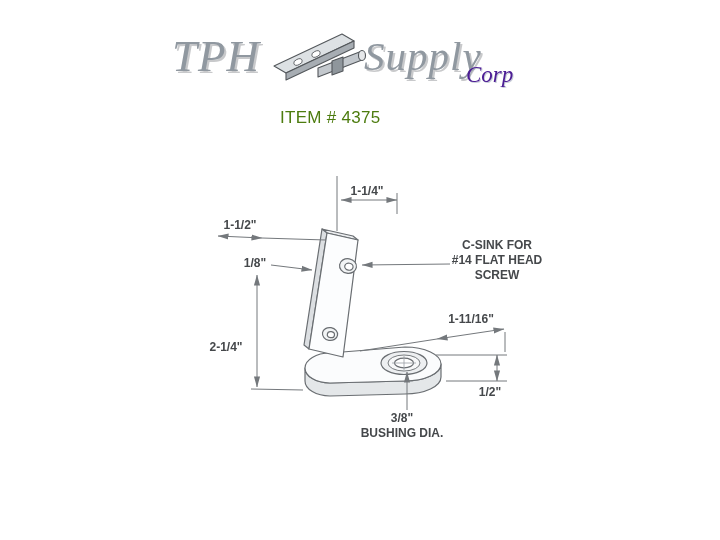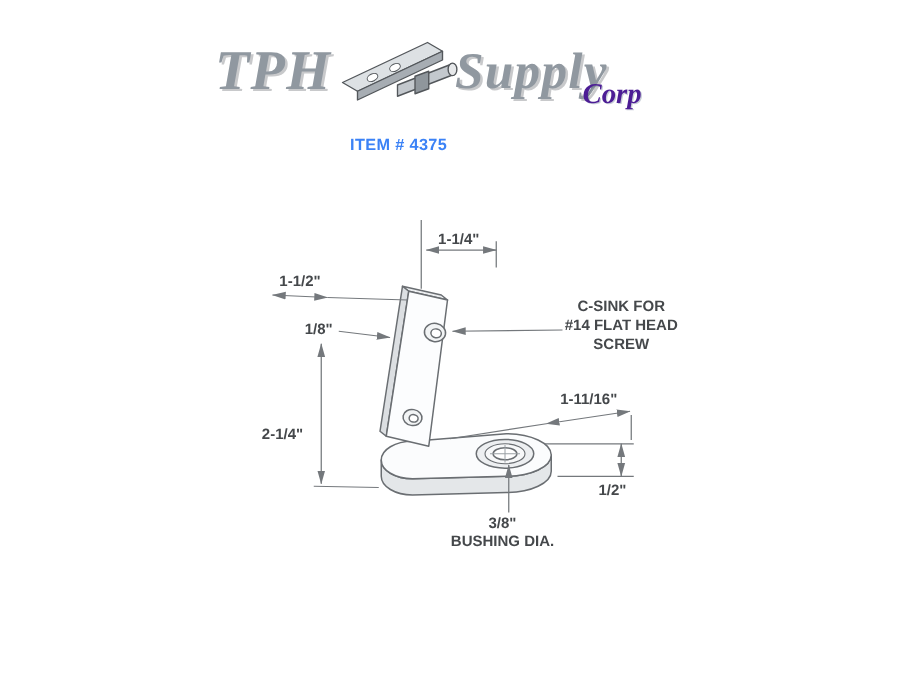--- a/index.html
+++ b/index.html
@@ -1,25 +1,25 @@
 <!DOCTYPE html>
 <html><head>
 <meta charset="utf-8">
 <style>
   html,body{margin:0;padding:0}
   body{width:720px;height:540px;background:#ffffff;position:relative;overflow:hidden;
        font-family:"Liberation Sans",sans-serif}
   .abs{position:absolute;white-space:nowrap}
-  .logo-word{font-family:"Liberation Serif",serif;font-style:italic;font-weight:700;
+  .logo-word{font-family:"Liberation Serif",serif;font-style:italic;font-weight:400;
              color:#9098a0;text-shadow:2px 2px 0 rgba(96,101,107,.35)}
   #logo-tph{left:172px;top:30px;font-size:45px;letter-spacing:1px}
   #logo-supply{left:364px;top:32px;font-size:41px;letter-spacing:1px}
   #logo-corp{left:466px;top:62px;font-size:23px;color:#4c1d95;
              text-shadow:1px 1px 0 rgba(40,60,100,.25)}
-  #item-label{left:280px;top:108px;font-size:13px;font-weight:700;color:#3b82f6;letter-spacing:.3px}
+  #item-label{left:280px;top:108px;font-size:17px;font-weight:400;color:#4d7c0f;letter-spacing:.3px}
   #logo-graphic{position:absolute;left:270px;top:24px}
   #drawing-svg{position:absolute;left:0;top:0}
   .dimtext{font:700 12px "Liberation Sans",sans-serif;fill:#45484b}
   .dimline{stroke:#74787c;stroke-width:1;fill:none}
   .part{stroke:#6a6e72;stroke-width:1.2;stroke-linejoin:round}
   .centermark{stroke:#9aa0a5;stroke-width:.8}
 </style>
 </head>
 <body>
 

